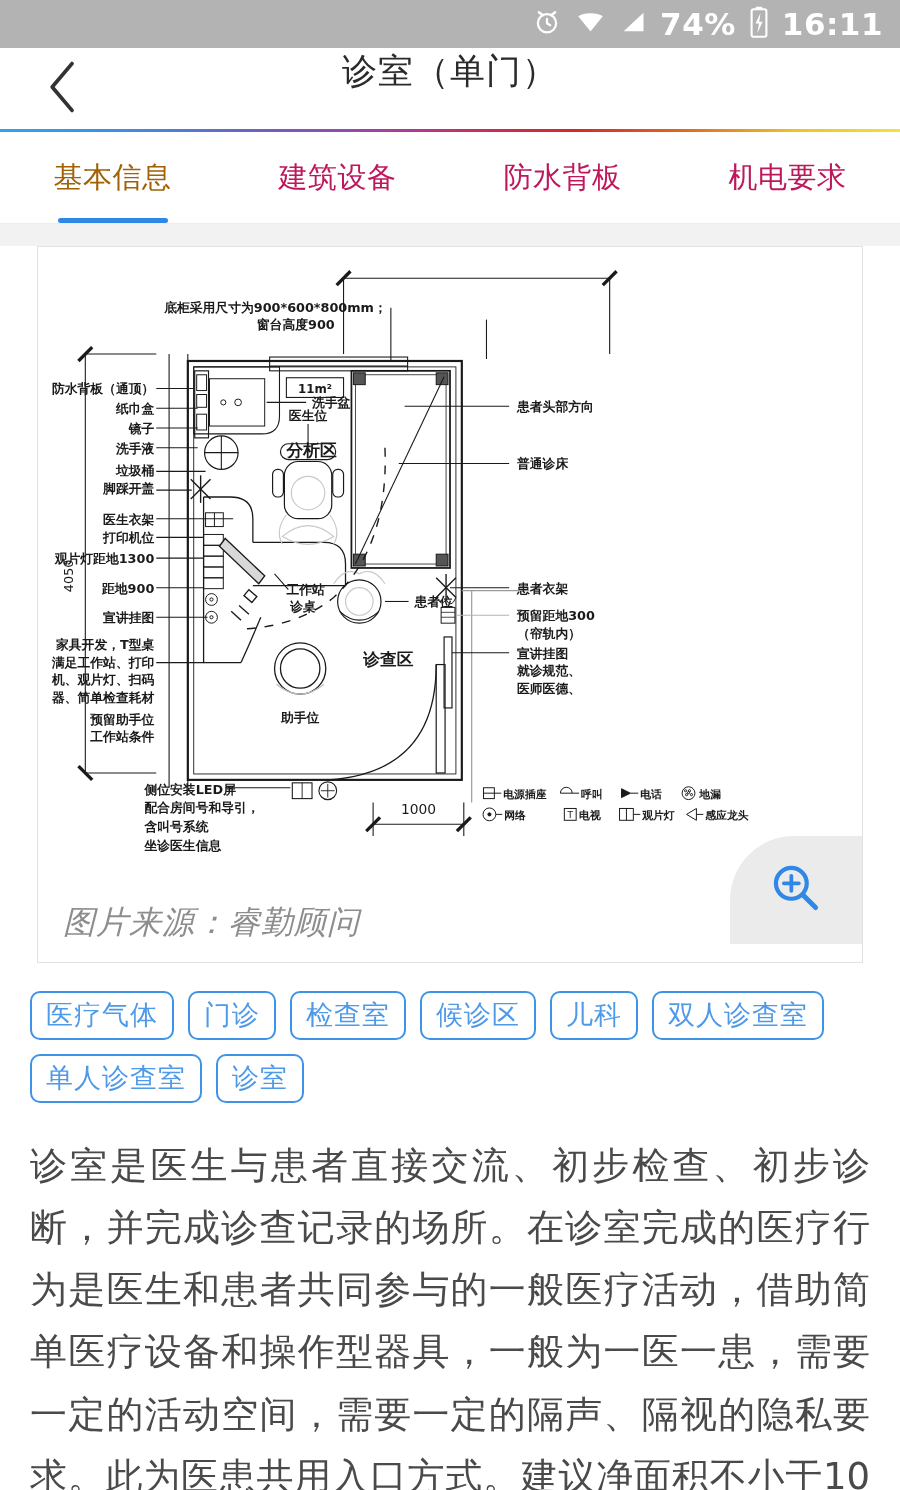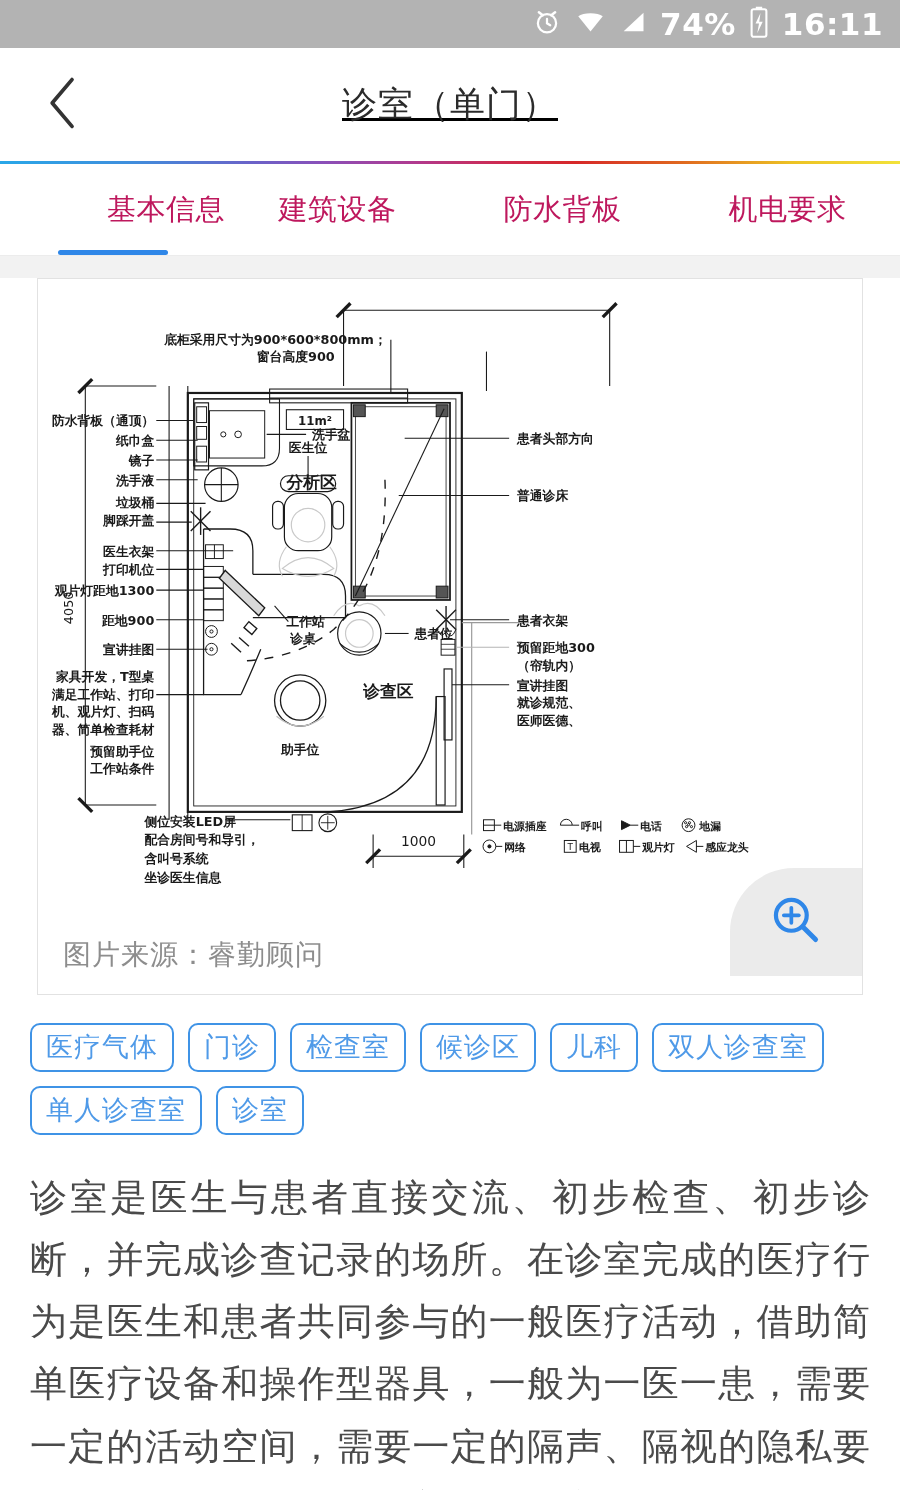--- a/index.html
+++ b/index.html
@@ -14,22 +14,22 @@
   
   .statusbar {
     height: 48px; background: #b3b3b3; display: flex; align-items: center;
     justify-content: flex-end; padding-right: 17px; gap: 13px; color: #ffffff;
   }
   .statusbar .sb-text { font-size: 31px; font-weight: bold; letter-spacing: .5px; line-height: 1; }
   .sb-icon { display: block; }
 
   
   .titlebar {
-    height: 113px; background: #ffffff; position: relative;
-    display: flex; align-items: center; justify-content: center; text-decoration: underline;
+    height: 81px; background: #ffffff; position: relative;
+    display: flex; justify-content: center;
   }
   .back-btn {
     position: absolute; left: 34px; top: 50%; transform: translateY(-50%);
     width: 58px; height: 58px; display: flex; align-items: center; justify-content: center;
   }
   .page-title { font-size: 35px; color: #2b2b2b; letter-spacing: 1px; }
 
   
   .grad-line {
     height: 3px; width: 100%;
@@ -41,41 +41,41 @@
   
   .tabs {
     height: 92px; background: #ffffff; display: flex; align-items: stretch;
     border-bottom: 1px solid #ececec;
   }
   .tab {
     flex: 1; display: flex; flex-direction: column; align-items: center;
     justify-content: center; position: relative;
     font-size: 29px; color: #be185d; letter-spacing: .5px;
   }
-  .tab.active { color: #be185d; align-items: flex-end; }
+  .tab.active { color: #a16207; }
   .tab .ink {
     position: absolute; bottom: 0; left: 50%; transform: translateX(-50%);
     width: 110px; height: 5px; background: #2f87e8; border-radius: 3px; display: none;
   }
   .tab.active .ink { display: block; }
 
   .spacer-strip { height: 22px; background: #f2f2f2; }
 
   
   .content { background: #ffffff; padding: 0 0 0 0; }
   .img-card {
     margin: 0 37px; border: 1px solid #e2e2e2; background: #ffffff;
     position: relative; height: 717px; overflow: hidden; padding-left: 8px;
   }
   .plan-wrap { position: absolute; inset: 0 0 78px 0; }
   .plan-svg { width: 100%; height: 100%; display: block; }
   .img-source {
     position: absolute; left: 0; right: 0; bottom: 0; height: 78px;
     display: flex; align-items: center; padding-left: 25px;
-    font-size: 28px; color: #8d8d8d; letter-spacing: 1px;
+    font-size: 32px; color: #8d8d8d; letter-spacing: 1px; font-style: italic;
   }
   .zoom-btn {
     position: absolute; right: 0; bottom: 18px; width: 132px; height: 108px;
     background: #ebebeb; border-top-left-radius: 64px;
     display: flex; align-items: center; justify-content: center;
   }
 
   
   .tags {
     display: flex; flex-wrap: wrap; gap: 14px;

